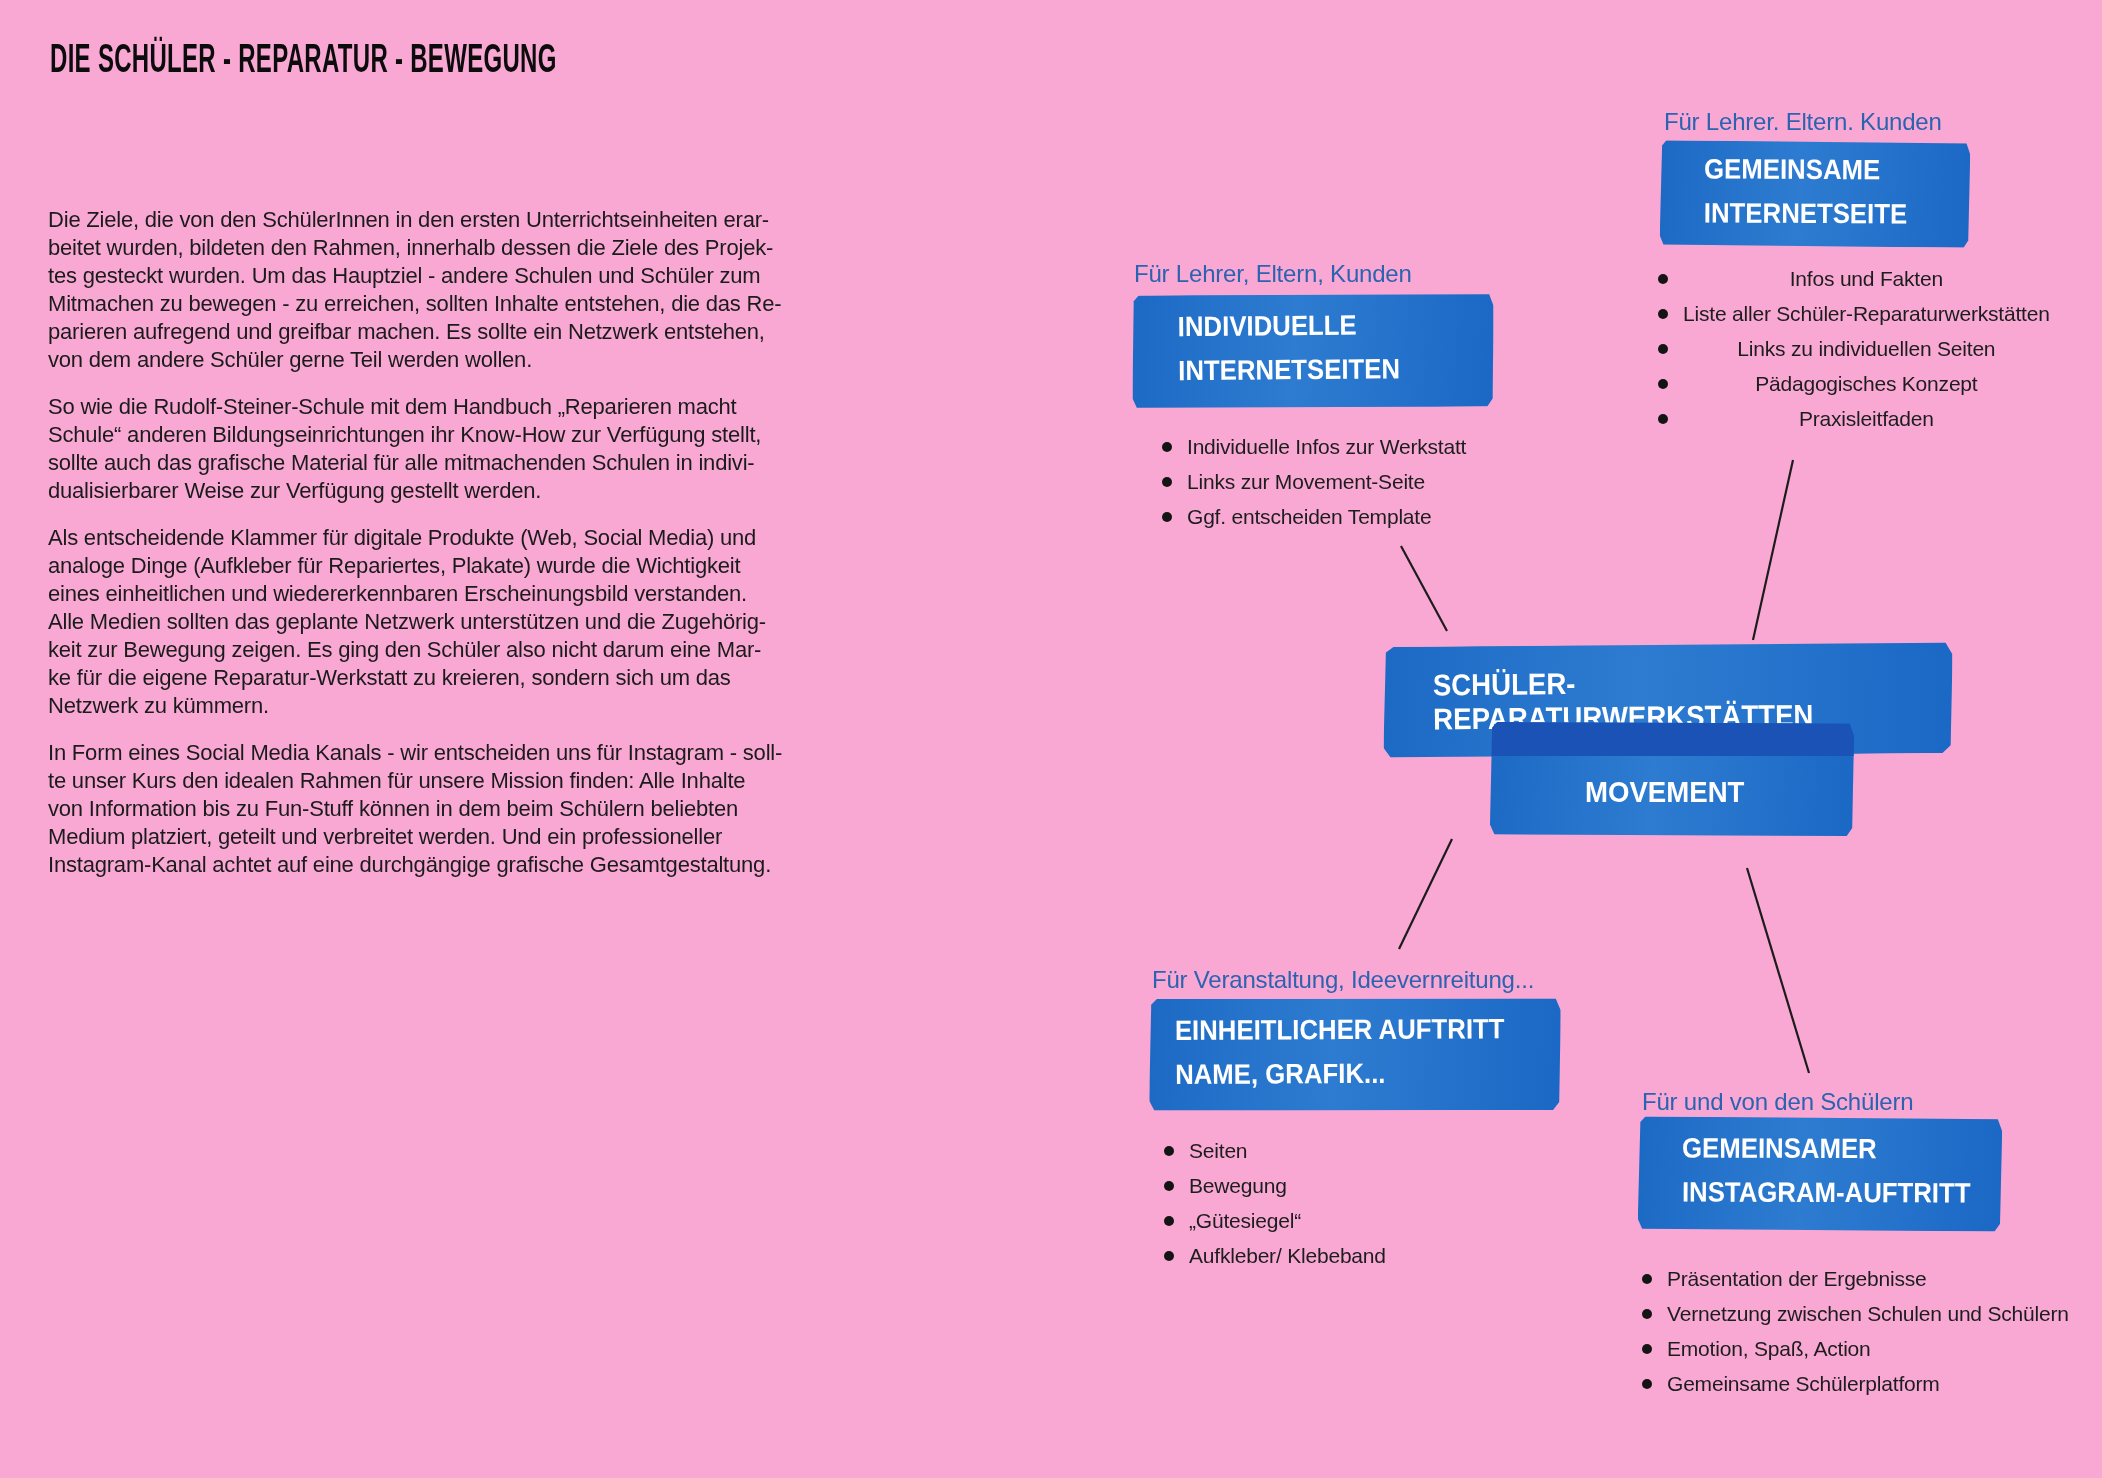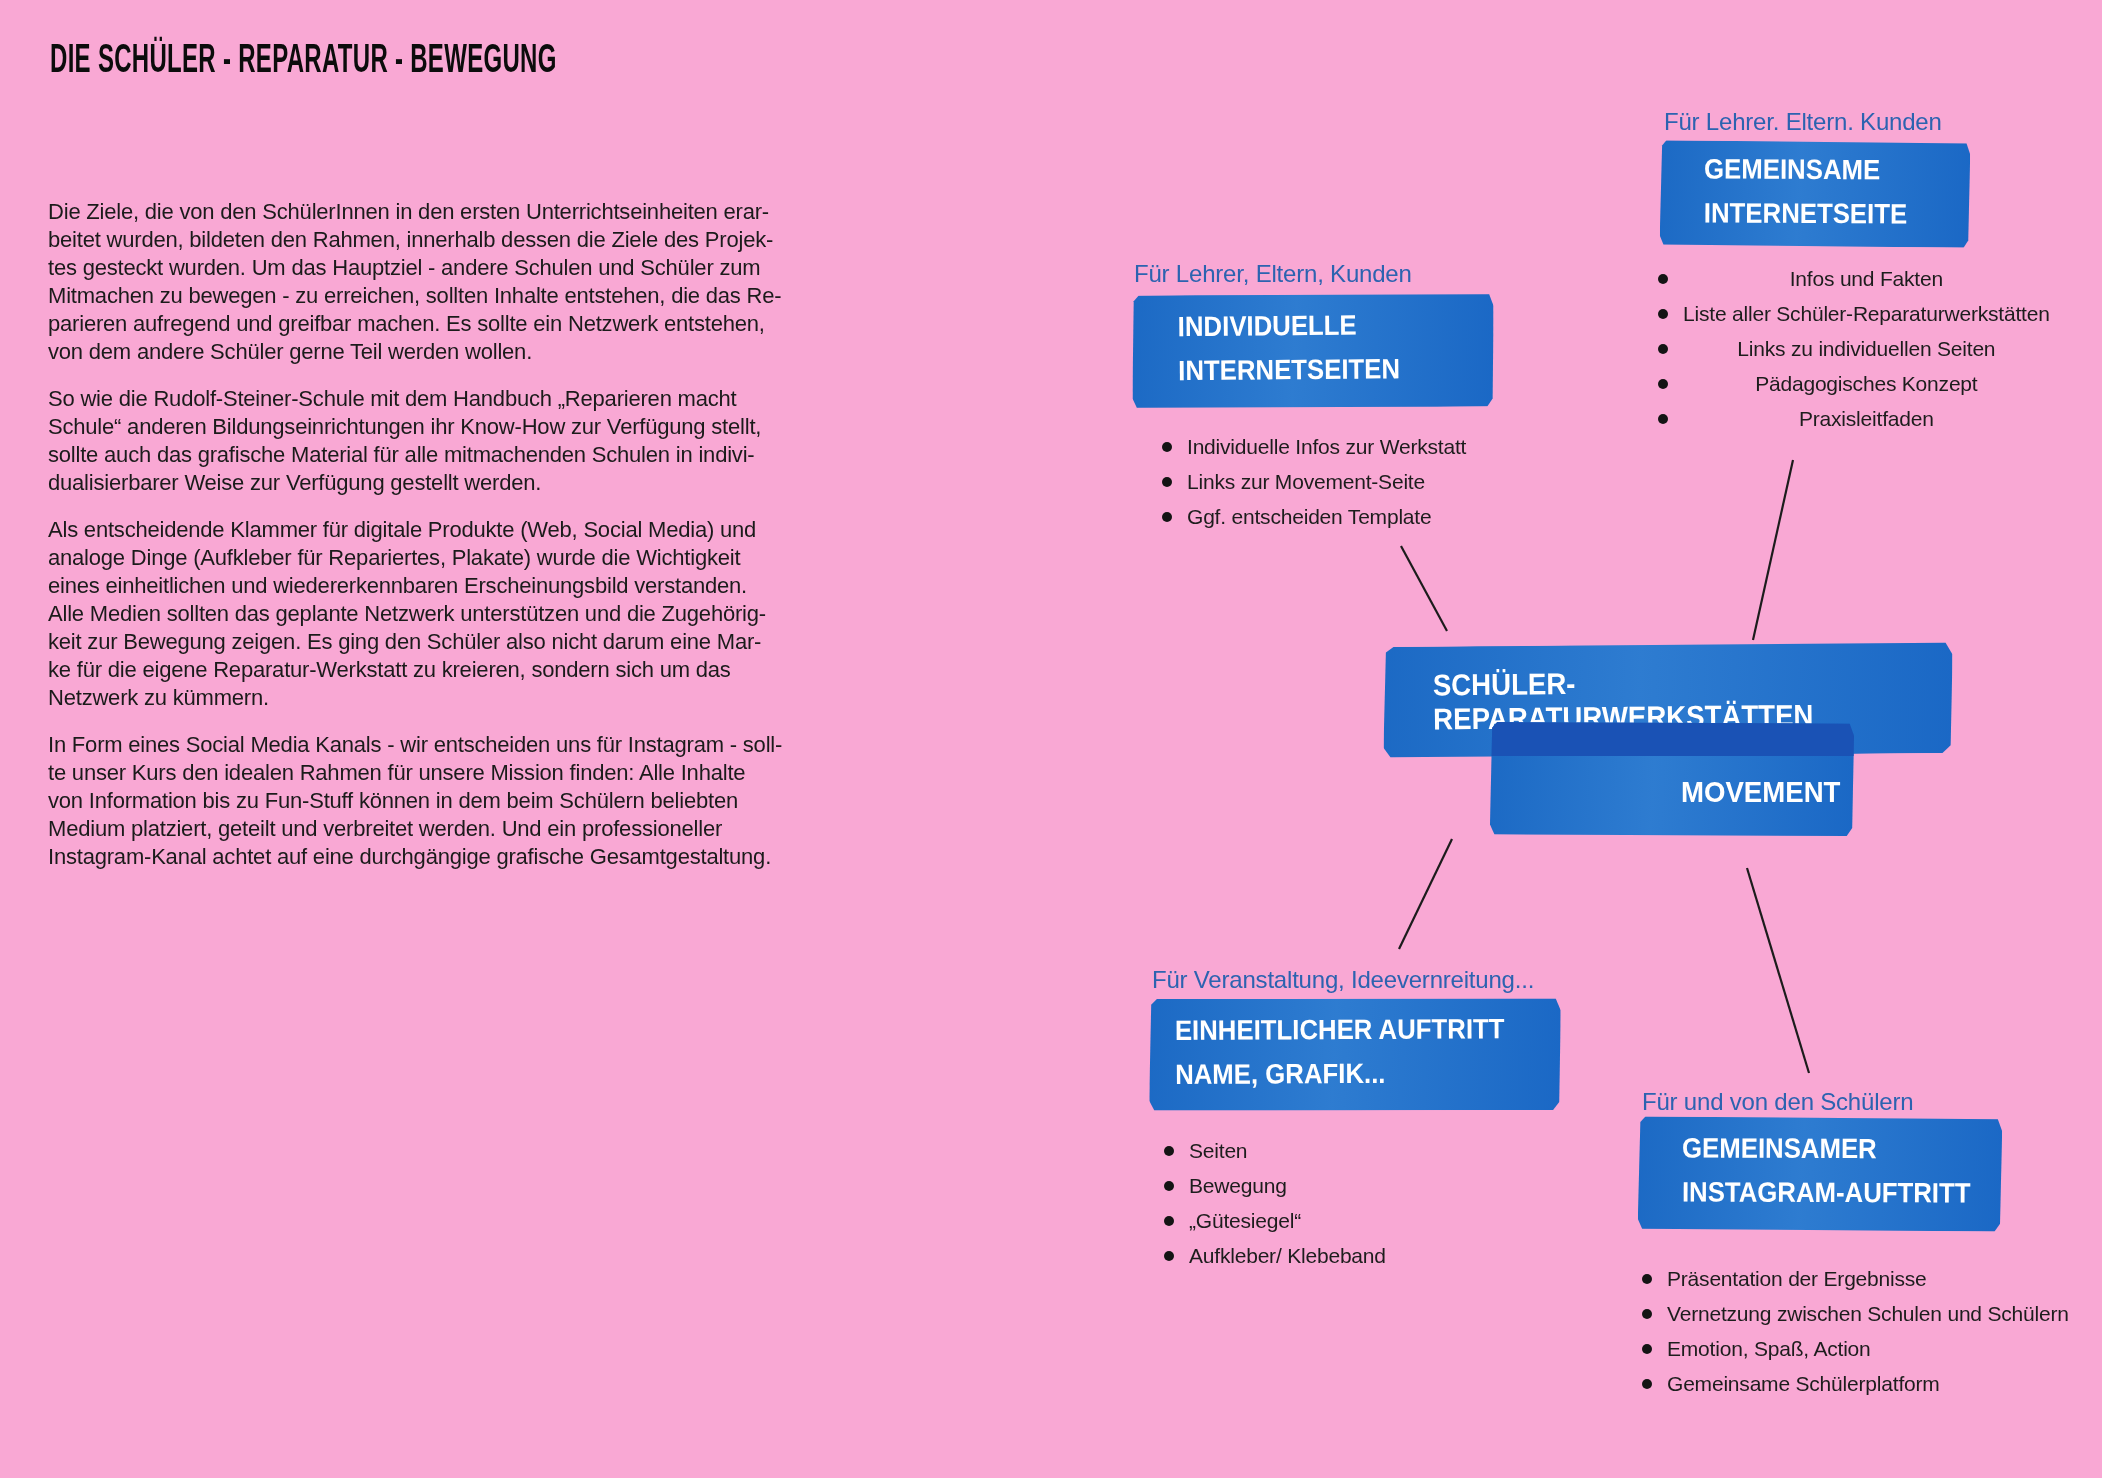--- a/index.html
+++ b/index.html
@@ -11,21 +11,21 @@
   }
 
   
   .page-title {
     position:absolute; left:50px; top:36px;
     font-size:40px; font-weight:bold; color:#0c0c0c;
     transform:scaleX(0.60); transform-origin:left top;
     white-space:nowrap; letter-spacing:0.5px;
   }
   .body-text {
-    position:absolute; left:48px; top:198px; width:860px;
+    position:absolute; left:48px; top:206px; width:860px;
     font-size:22px; line-height:28px; letter-spacing:-0.2px; color:#1b1b1b;
   }
   .body-text p { margin:0 0 19px 0; white-space:pre-line; }
 
   
   .audience {
     position:absolute; font-size:24px; color:#2c63b0;
     letter-spacing:-0.2px; white-space:nowrap;margin-top:8px;
   }
   .tape {
@@ -45,21 +45,21 @@
   .tape-b { left:1660px; top:141px; width:310px; height:106px; transform:rotate(0.3deg); padding:7px 0 0 44px; box-sizing:border-box; }
   .tape-c { left:1149px; top:998px;  width:412px; height:113px; transform:rotate(-0.3deg); padding:10px 0 0 26px; box-sizing:border-box; }
   .tape-d { left:1638px; top:1117px; width:364px; height:114px; transform:rotate(0.2deg); padding:10px 0 0 44px; box-sizing:border-box; }
 
   .tape-center-main {
     left:1383px; top:644px; width:570px; height:112px; transform:rotate(-0.6deg);
     display:flex; align-items:center; padding-left:50px; box-sizing:border-box; z-index:1;
   }
   .tape-center-sub {
     left:1490px; top:722px; width:364px; height:114px;
-    display:flex; align-items:center; justify-content:flex-end; padding-top:26px; box-sizing:border-box; z-index:2;
+    display:flex; align-items:center; justify-content:center; padding-top:26px; box-sizing:border-box; z-index:2;
   }
   .tape-center-sub .overlap-band {
     position:absolute; left:0; right:0; top:0; height:34px; background:#1a52b5;
   }
 
   ul.bullets {
     position:absolute; list-style:none; margin:0; padding:0;
     font-size:21px; color:#1d1d1d; letter-spacing:-0.2px;
   }
   ul.bullets li { position:relative; padding-left:27px; line-height:26px; margin-bottom:9px; white-space:nowrap; }

